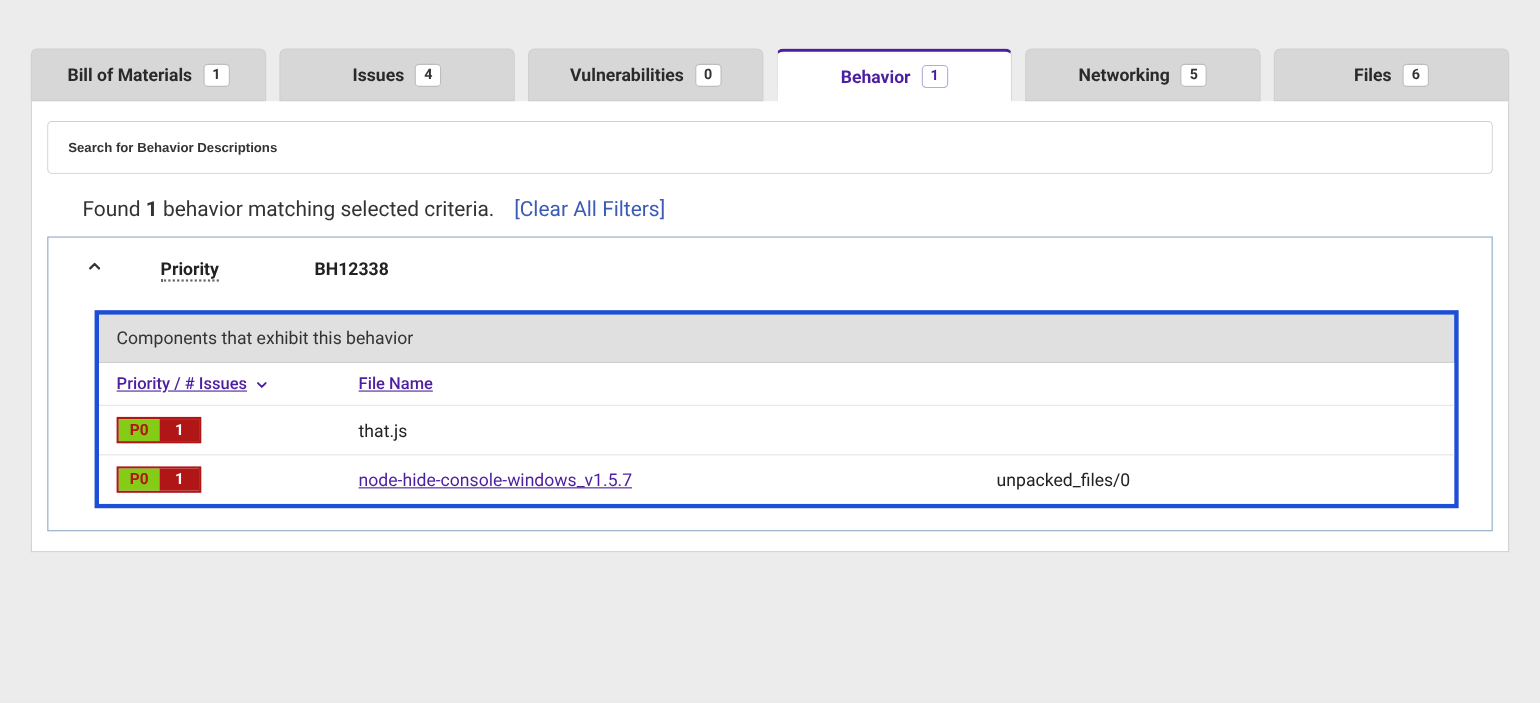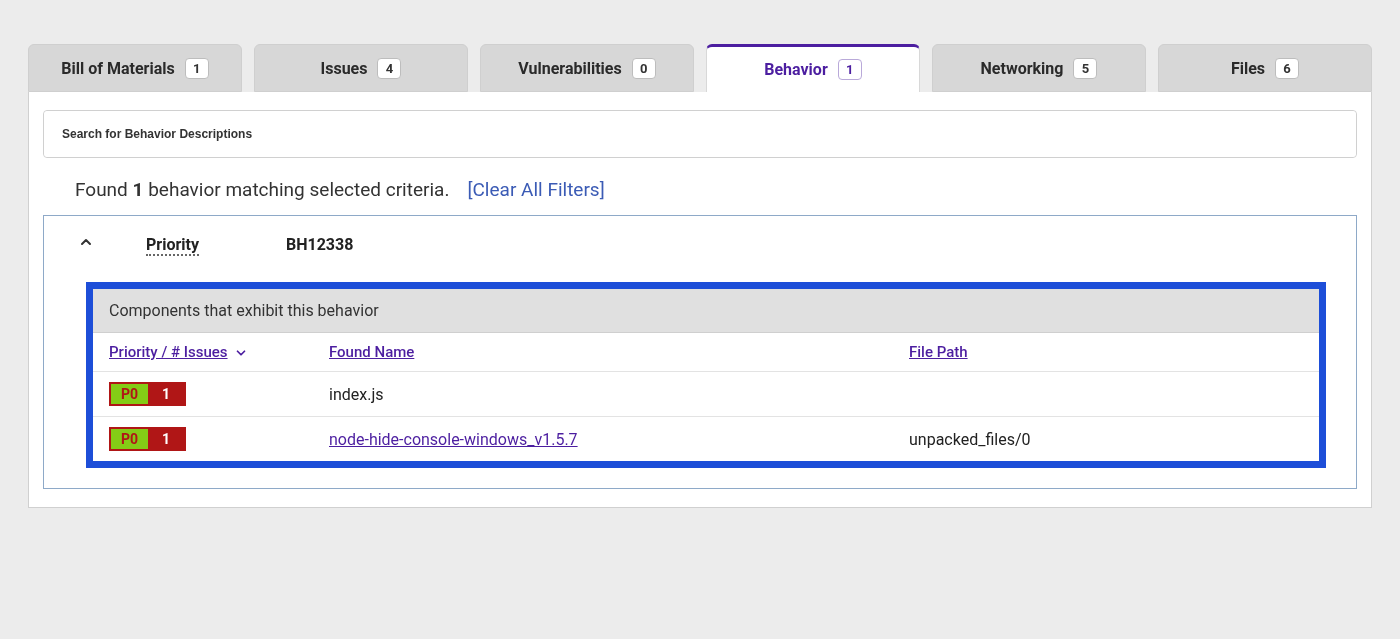--- a/index.html
+++ b/index.html
@@ -107,21 +107,21 @@
   }
   .chev { width: 40px; display: flex; align-items: center; justify-content: center; }
   .chev svg { width: 16px; height: 16px; }
   .cat-cell { width: 140px; margin-left: 40px; }
   .cat-link { border-bottom: 2px dotted #666; cursor: pointer; }
   .id-cell { width: 130px; }
   .desc-cell { flex: 1; }
 
   .sub-panel {
     margin: 10px 30px 0 42px;
-    border: 7px solid #1d4ed8;
+    border: 4px solid #1d4ed8;
     background: #e0e0e0;
   }
   .sub-title { padding: 12px 16px; font-size: 16px; color: #333; border-bottom: 1px solid #cfcfcf; }
   .sub-head, .sub-row {
     display: flex;
     align-items: center;
     padding: 10px 16px;
   }
   .sub-head { background: #fff; border-bottom: 1px solid #e3e3e3; }
   .sub-row { background: #fff; border-bottom: 1px solid #e3e3e3; font-size: 16px; }
@@ -211,32 +211,31 @@
       <div class="sub-title">Components that exhibit this behavior</div>
       <div class="sub-head">
         <div class="sc-priority">
           <span class="th-link">Priority / # Issues</span>
           <span class="sort-caret">
             <svg viewBox="0 0 24 24" fill="none" stroke="#4c1ea0" stroke-width="3" stroke-linecap="round" stroke-linejoin="round">
                 <polyline points="6 9 12 15 18 9"></polyline>
               </svg>
           </span>
         </div>
-        <div class="sc-fname"><span class="th-link">Found Name</span></div>
-        <div class="sc-fpath"><span class="th-link">File Path</span></div>
+        <div class="sc-fname"><span class="th-link">File Name</span></div>
       </div>
       <div id="comp-rows">
           <div class="sub-row">
             <div class="sc-priority">
               <span class="priority-badge">
                 <span class="p-left">P0</span>
                 <span class="p-right">1</span>
               </span>
             </div>
-            <div class="sc-fname"><span>index.js</span></div>
+            <div class="sc-fname"><span>that.js</span></div>
           </div>
           <div class="sub-row">
             <div class="sc-priority">
               <span class="priority-badge">
                 <span class="p-left">P0</span>
                 <span class="p-right">1</span>
               </span>
             </div>
             <div class="sc-fname"><span class="f-link">node-hide-console-windows_v1.5.7</span></div>
             <div class="sc-fpath">unpacked_files/0</div>

